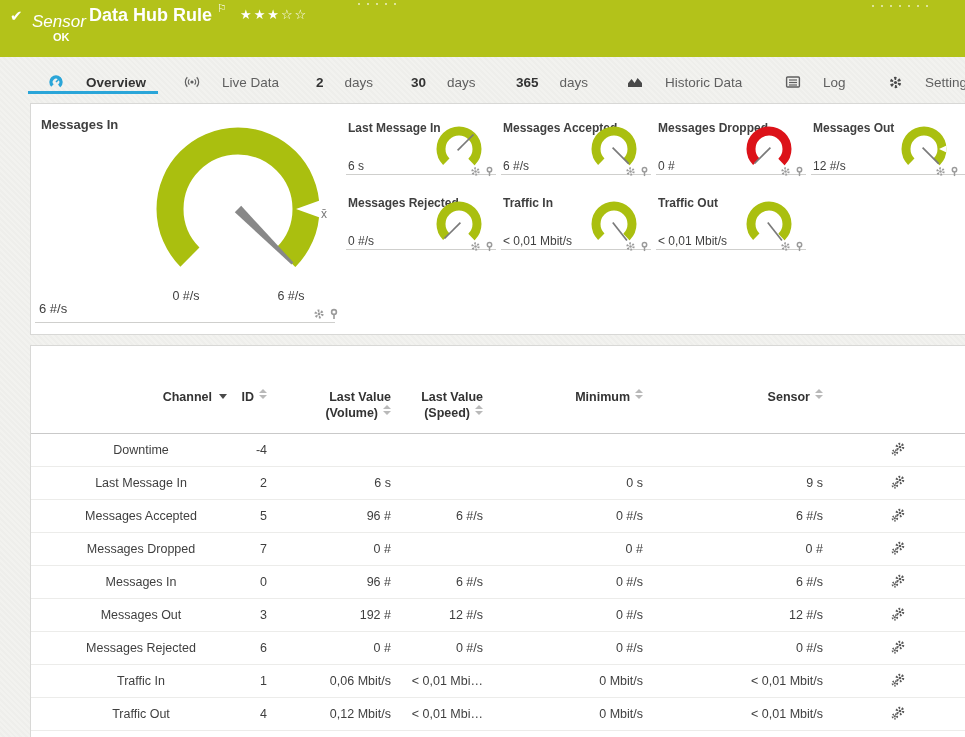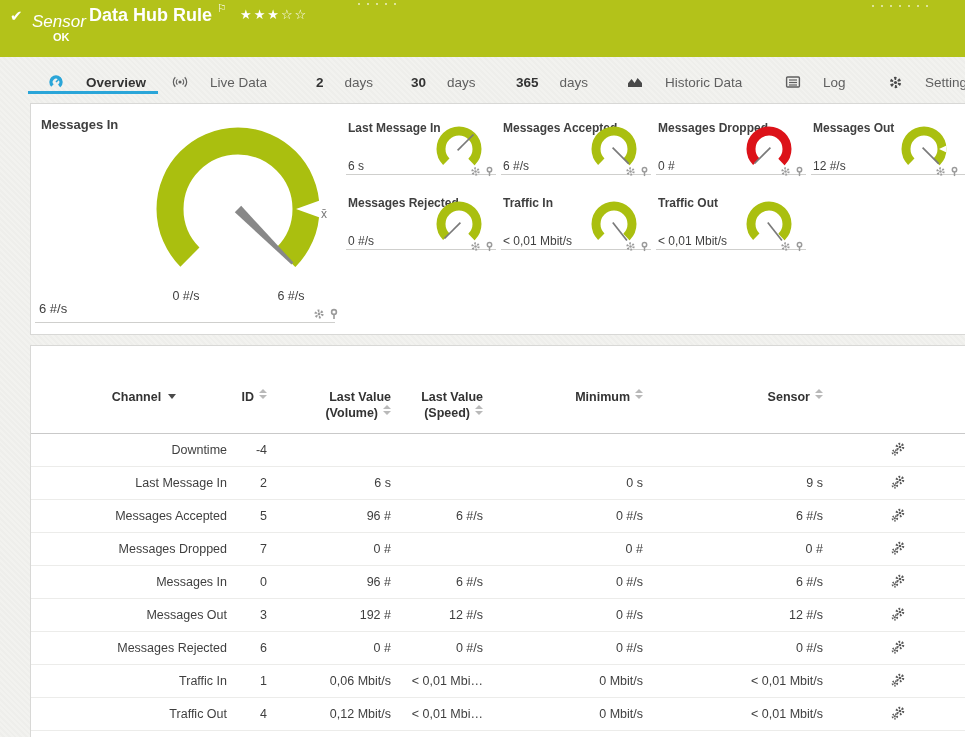--- a/index.html
+++ b/index.html
@@ -40,24 +40,24 @@
   .gcell .g-value{left:2px;top:47px;font-size:12px}
   .gcell svg.sg{position:absolute;left:88px;top:12px}
   .gcell .g-line{left:0;right:2px;top:62px}
   .gcell .g-icons{left:124px;top:54px}
   .gcell.wide{width:190px}
   .gcell.wide .g-line{right:-38px}
   
   table.chan{position:absolute;left:0;top:0;width:942px;border-collapse:collapse;table-layout:fixed}
   table.chan th{font-size:12.5px;font-weight:bold;color:#333;vertical-align:top;
     padding:43px 0 12px 0;text-align:right;border-bottom:1px solid #c9c9c9;line-height:16px}
-  table.chan th.ch{text-align:center;padding-left:30px}
+  table.chan th.ch{text-align:right;padding-left:30px}
   table.chan td{font-size:12.5px;color:#3f3f3f;text-align:right;height:32px;
     border-bottom:1px solid #ececea;padding:0}
-  table.chan td.ch{text-align:right;padding-left:24px}
+  table.chan td.ch{text-align:center;padding-left:24px}
   table.chan td.act{text-align:center}
   .sort{display:inline-block;vertical-align:2px;margin-left:5px}
   .sort i{display:block;width:0;height:0;border-left:4px solid transparent;border-right:4px solid transparent}
   .sort .up{border-bottom:4px solid #b9b9b9;margin-bottom:2px}
   .sort .dn{border-top:4px solid #b9b9b9}
   .caret{display:inline-block;width:0;height:0;border-left:4px solid transparent;
     border-right:4px solid transparent;border-top:5px solid #4a4a4a;margin-left:7px;vertical-align:2px}
   .iconbtn{cursor:pointer;display:inline-block;line-height:0}
 </style>
 </head>
@@ -78,21 +78,21 @@
   <span class="iconbtn">
     <svg width="16" height="16" viewBox="0 0 16 16">
       <circle cx="8" cy="8" r="5" fill="none" stroke="#2aa5d8" stroke-width="3.4" stroke-dasharray="23.6 7.9" transform="rotate(135 8 8)"></circle>
       <line x1="8" y1="8" x2="12.2" y2="3.8" stroke="#2aa5d8" stroke-width="1.6"></line>
     </svg>
   </span>
   <span>Overview</span>
 </div>
 <div class="tab-underline"></div>
 
-<div class="tab" style="left:172px">
+<div class="tab" style="left:184px">
   <span class="iconbtn">
     <svg width="16" height="16" viewBox="0 0 16 16">
       <circle cx="8" cy="8" r="1.6" fill="#5f5f5f"></circle>
       <path d="M5.4,5.4 A3.7,3.7 0 0 0 5.4,10.6 M3.3,3.3 A6.6,6.6 0 0 0 3.3,12.7
                M10.6,5.4 A3.7,3.7 0 0 1 10.6,10.6 M12.7,3.3 A6.6,6.6 0 0 1 12.7,12.7" fill="none" stroke="#5f5f5f" stroke-width="1.2"></path>
     </svg>
   </span>
   <span>Live Data</span>
 </div>
 

